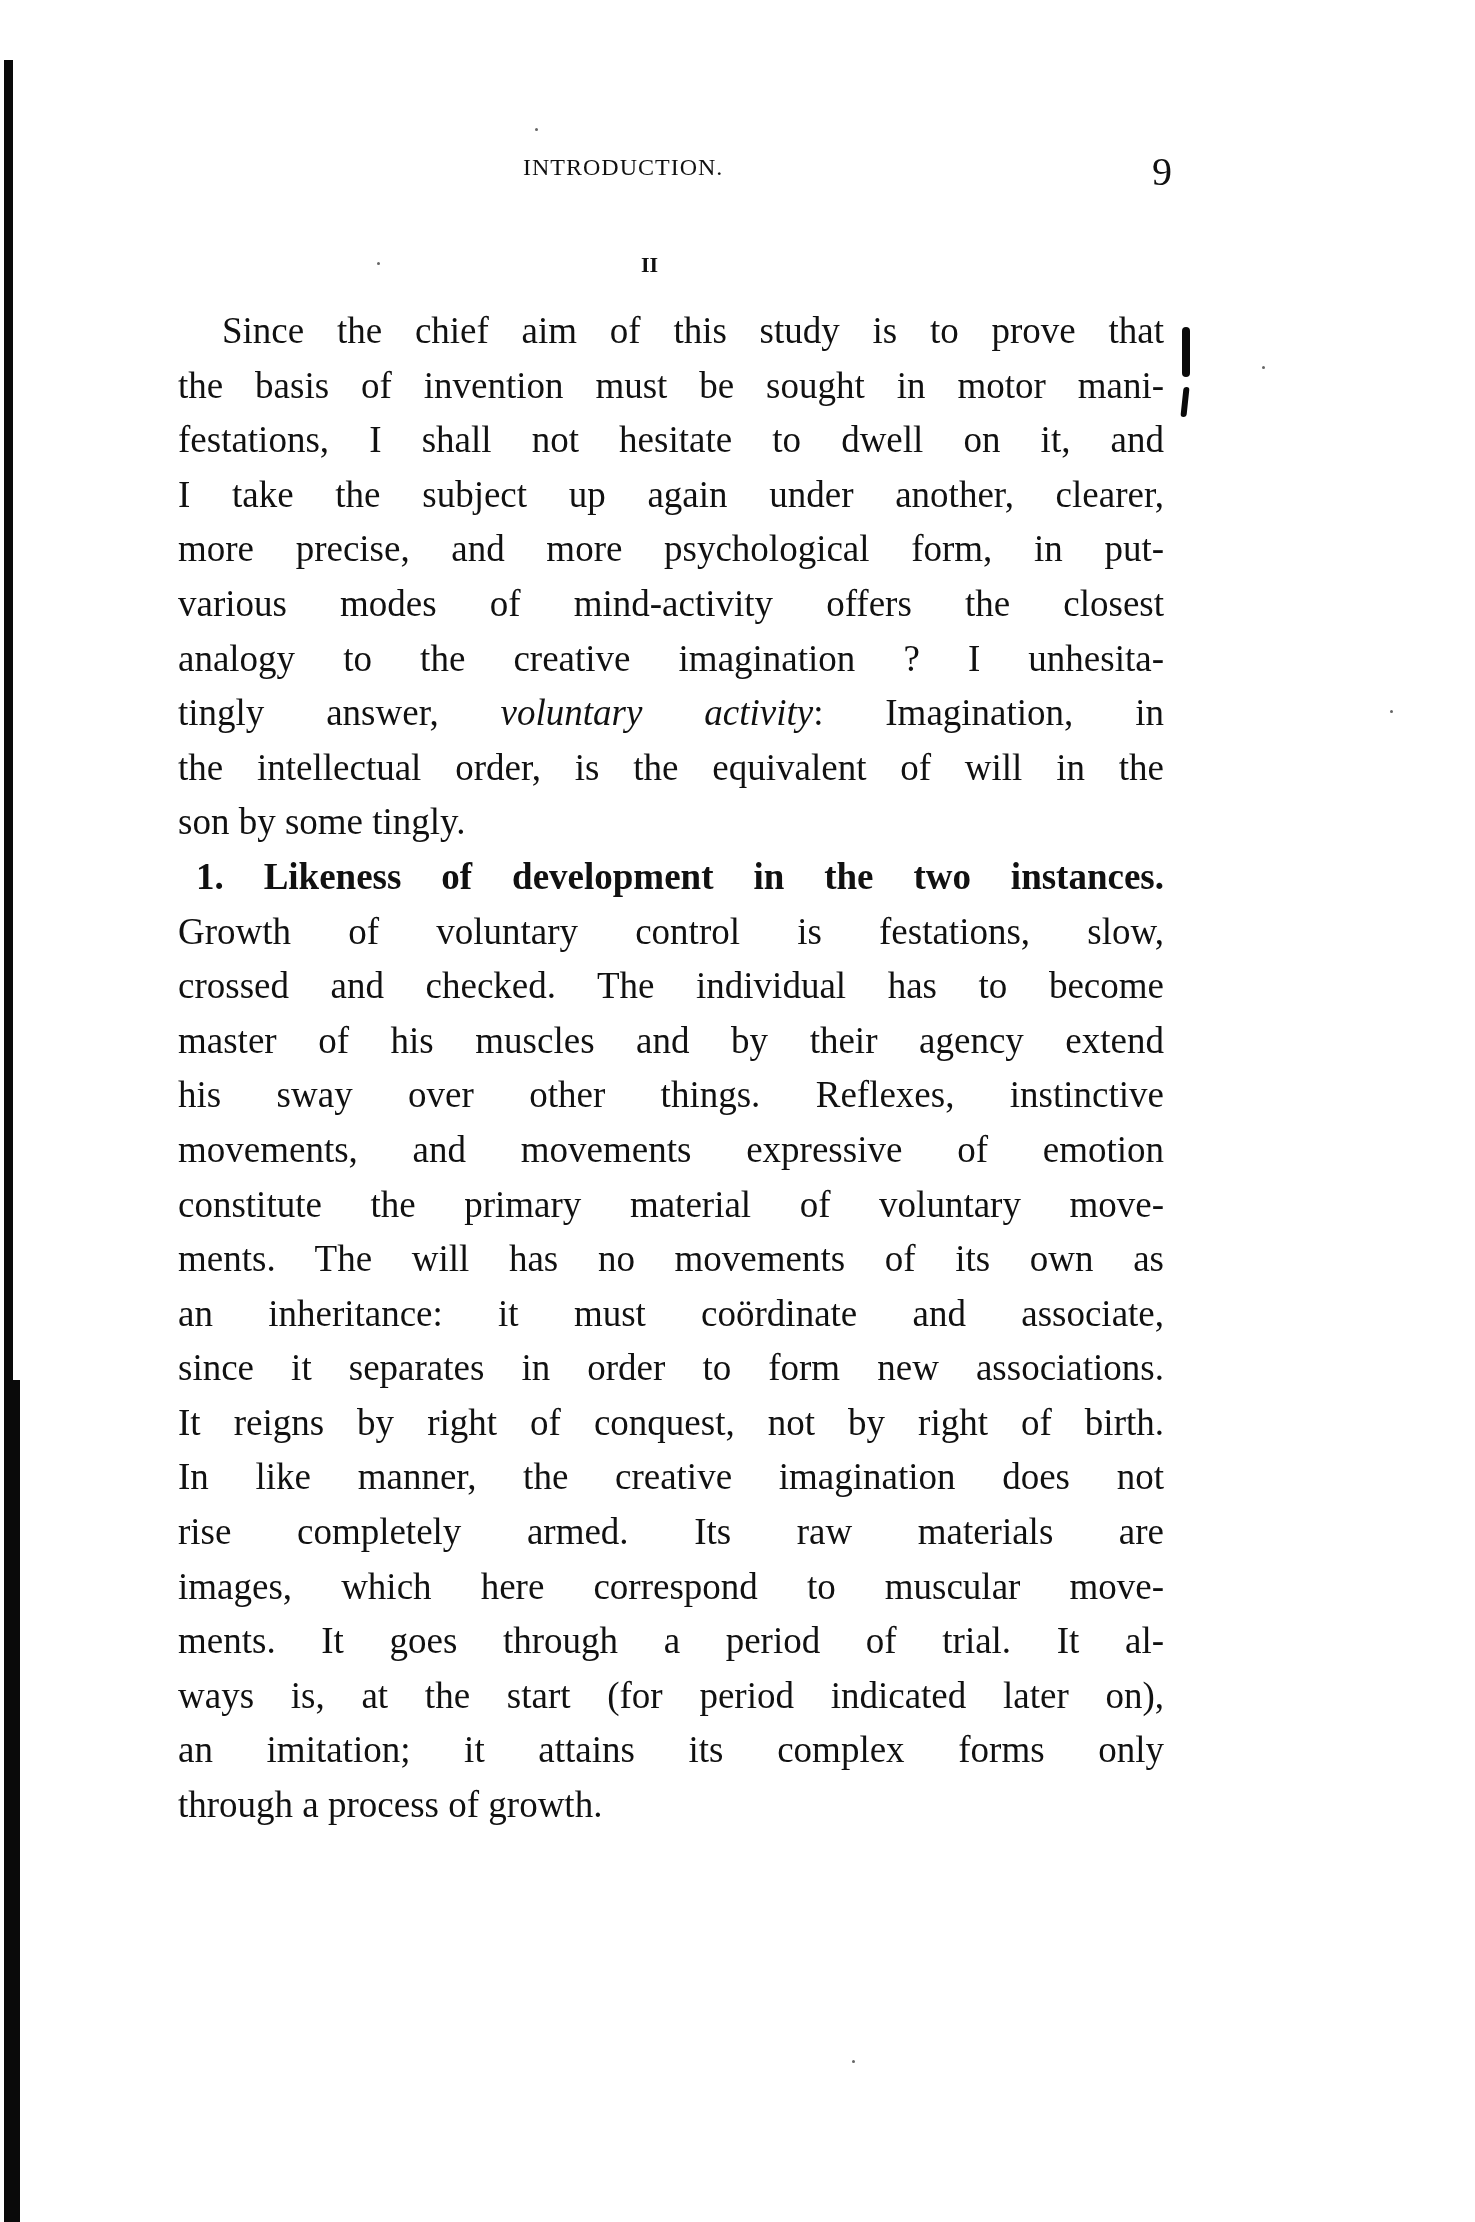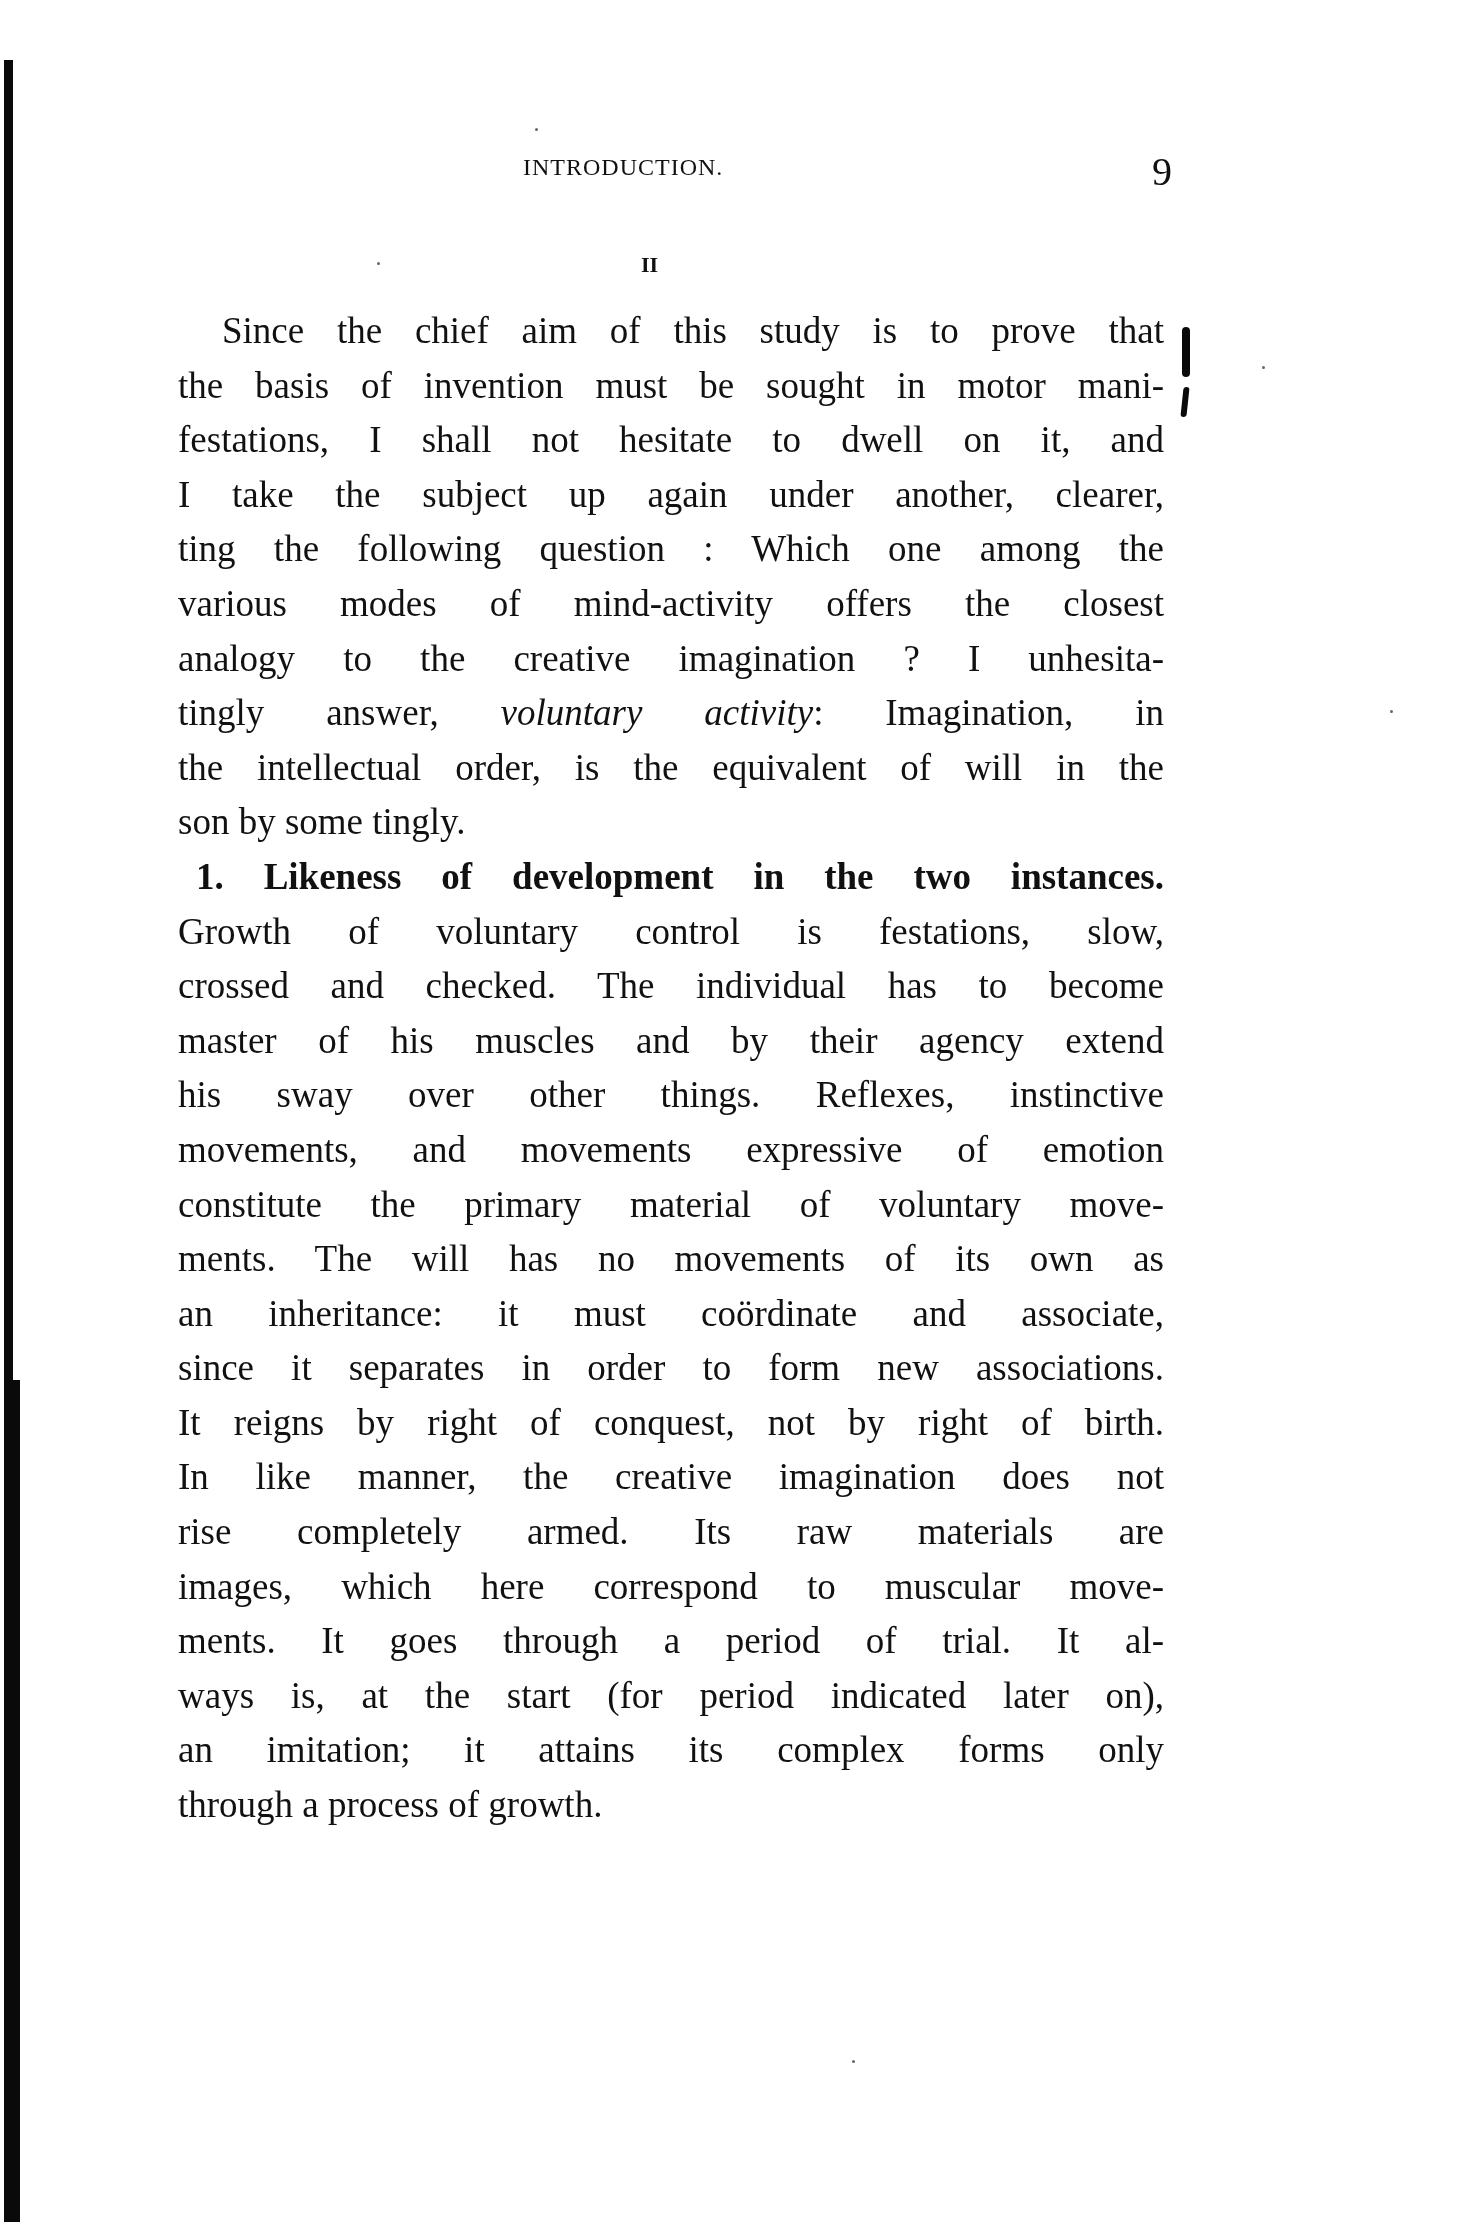--- a/index.html
+++ b/index.html
@@ -105,21 +105,21 @@
 <div class="speck" style="left:377px;top:262px"></div>
 <div class="speck" style="left:1262px;top:366px"></div>
 <div class="speck" style="left:1390px;top:710px"></div>
 <div class="speck" style="left:852px;top:2060px"></div>
 
 <div class="body-text">
   <span class="line indent">Since the chief aim of this study is to prove that</span>
   <span class="line">the basis of invention must be sought in motor mani-</span>
   <span class="line">festations, I shall not hesitate to dwell on it, and</span>
   <span class="line">I take the subject up again under another, clearer,</span>
-  <span class="line">ting the following question :   Which one among the</span>
+  <span class="line">more precise, and more psychological form, in put-</span>
   <span class="line">various modes of mind-activity offers the closest</span>
   <span class="line">analogy to the creative imagination ?  I unhesita-</span>
   <span class="line"><span>tingly answer, </span><em>voluntary activity</em><span>:  Imagination, in</span></span>
   <span class="line">the intellectual order, is the equivalent of will in the</span>
   <span class="line last">son by some tingly.</span>
   <span class="line indent-sm">1. Likeness of development in the two instances.</span>
   <span class="line">Growth of voluntary control is festations, slow,</span>
   <span class="line">crossed and checked.  The individual has to become</span>
   <span class="line">master of his muscles and by their agency extend</span>
   <span class="line">his sway over other things.  Reflexes, instinctive</span>

